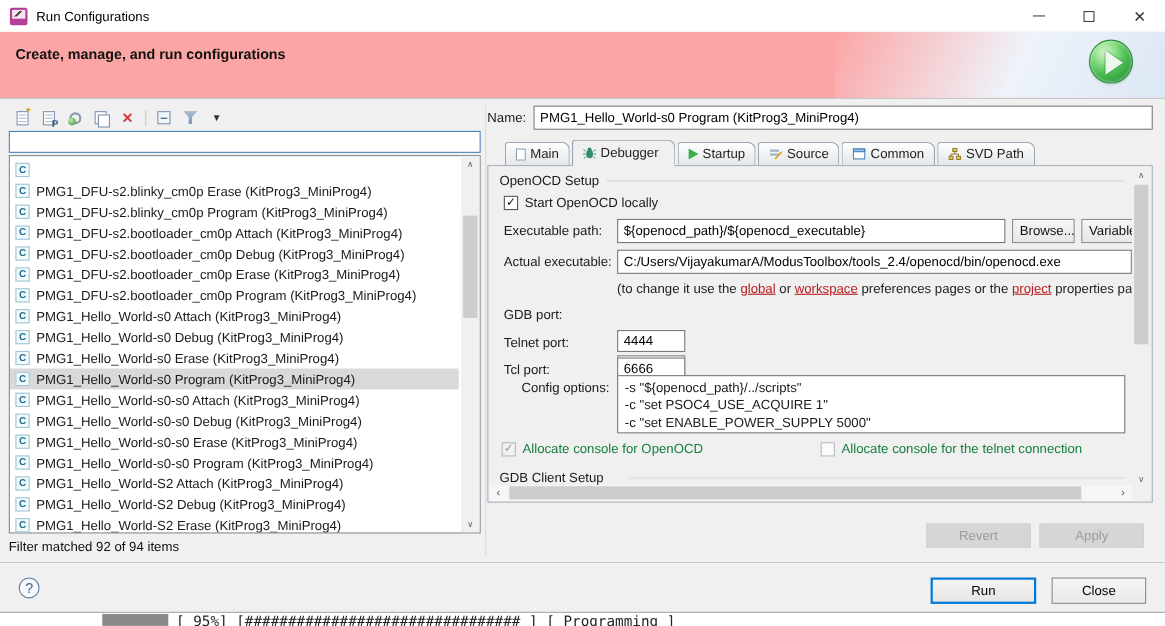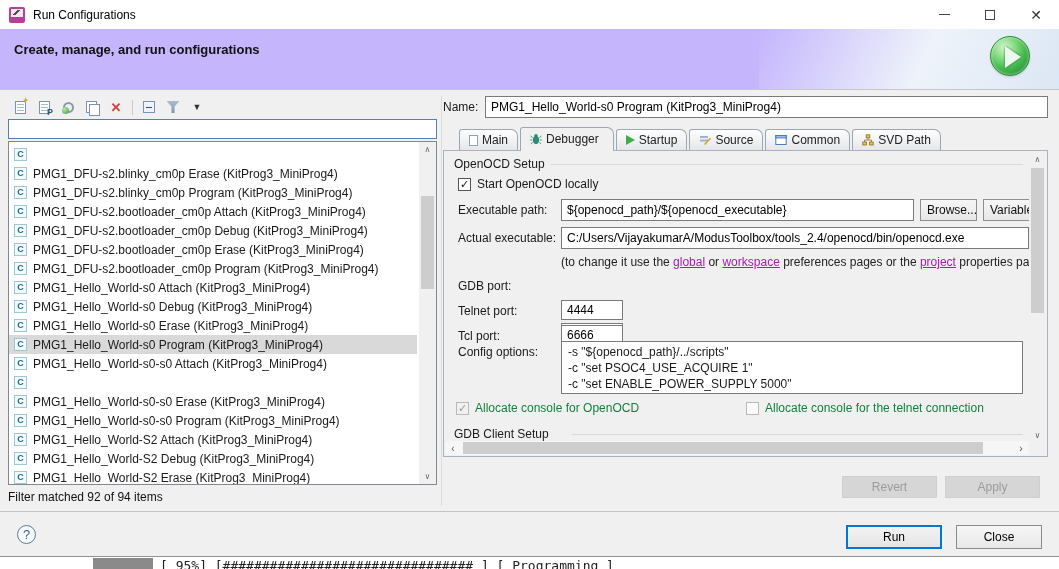--- a/index.html
+++ b/index.html
@@ -20,21 +20,21 @@
   .app-icon::after { content:""; position:absolute; left:3px; top:3px; width:9px; height:5px;
     background:linear-gradient(135deg, transparent 42%, #5a4a56 42%, #5a4a56 58%, transparent 58%); }
   .win-title { font-size:12px; color:#000; }
   .win-controls { margin-left:auto; display:flex; height:29px; }
   .win-btn { width:46px; height:29px; display:flex; align-items:center; justify-content:center; color:#222; }
   .glyph-min { width:11px; height:1px; background:#444; }
   .glyph-max { width:10px; height:10px; border:1px solid #444; }
   .glyph-close { font-size:14px; line-height:14px; color:#333; }
 
   
-  .banner { position:absolute; left:0; top:29px; width:100%; height:61px; background:#c4b5fd;
+  .banner { position:absolute; left:0; top:29px; width:100%; height:61px; background:#fca5a5;
     border-bottom:1px solid #c6c6c6; }
   .banner-art { position:absolute; right:0; top:0; width:300px; height:60px;
     background:linear-gradient(115deg, rgba(255,255,255,0) 0%, #eef3fa 55%, #dce7f5 100%); }
   .banner-title { position:absolute; left:14px; top:13px; font-weight:bold; font-size:13px; color:#111; }
   .play-badge { position:absolute; right:29px; top:7px; width:40px; height:40px; border-radius:50%;
     background:radial-gradient(circle at 35% 28%, #d8f4cf 0%, #8ade86 28%, #47bb51 55%, #259038 85%);
     border:1px solid #2a8f3a; box-shadow:inset 0 0 3px rgba(255,255,255,.7), 0 1px 2px rgba(0,0,0,.15); }
   .play-badge .tri { position:absolute; left:14px; top:9px; width:0; height:0;
     border-left:16px solid #eef9ee; border-top:11px solid transparent; border-bottom:11px solid transparent;
     filter:drop-shadow(0 0 1px #1d7a2e); }
@@ -109,21 +109,21 @@
   .chk.disabled.unchecked { background:#fbfbfb; }
   .chk-row { position:absolute; display:flex; align-items:center; gap:6px; }
   .dim { color:#15803d; }
 
   .frm-label { position:absolute; left:14px; }
   .txt { position:absolute; height:22px; border:1px solid #7a7a7a; background:#fff; padding:0 5px;
     font-family:"Liberation Sans", sans-serif; font-size:12px; outline:none; }
   .btn { border:1px solid #8f8f8f; background:linear-gradient(#f6f6f6,#e7e7e7); font-size:12px;
     font-family:"Liberation Sans", sans-serif; color:#111; }
   .note-row { position:absolute; left:117px; right:18px; white-space:nowrap; overflow:hidden; color:#222; }
-  .lnk { color:#a21caf; text-decoration:underline; }
+  .lnk { color:#b91c1c; text-decoration:underline; }
   .cfg-box { position:absolute; left:117px; top:190px; width:462px; height:53px; background:#fff;
     border:1px solid #7a7a7a; padding:2px 6px; line-height:16px; white-space:nowrap; overflow:hidden; }
 
   .v-scroll { position:absolute; right:1px; top:1px; width:17px; height:291px; background:#f0f0f0;
     display:flex; flex-direction:column; align-items:center; }
   .v-thumb { position:absolute; left:2px; top:16px; width:13px; height:145px; background:#cdcdcd; }
   .h-scroll { position:absolute; left:1px; bottom:1px; right:18px; height:14px; background:#f6f6f6;
     display:flex; align-items:center; }
   .h-arrow { width:16px; text-align:center; font-size:10px; color:#555; }
   .h-thumb { height:12px; width:520px; background:#cdcdcd; margin-left:2px; }
@@ -270,20 +270,21 @@
           <span>PMG1_Hello_World-s0 Program (KitProg3_MiniProg4)</span>
         </div>
 
         <div class="tree-item">
           <span class="c-icon">C</span>
           <span>PMG1_Hello_World-s0-s0 Attach (KitProg3_MiniProg4)</span>
         </div>
 
         <div class="tree-item">
           <span class="c-icon">C</span>
+          <span>PMG1_Hello_World-s0-s0 Debug (KitProg3_MiniProg4)</span>
         </div>
 
         <div class="tree-item">
           <span class="c-icon">C</span>
           <span>PMG1_Hello_World-s0-s0 Erase (KitProg3_MiniProg4)</span>
         </div>
 
         <div class="tree-item">
           <span class="c-icon">C</span>
           <span>PMG1_Hello_World-s0-s0 Program (KitProg3_MiniProg4)</span>
@@ -391,21 +392,21 @@
 
       <span class="frm-label" style="top:128px;">GDB port:</span>
       <input class="txt" style="left: 117px; top: 124px; width: 62px; height: 20px; margin-top: 48px;" type="text" value="3333">
 
       <span class="frm-label" style="top:153px;">Telnet port:</span>
       <input class="txt" style="left: 117px; top: 149px; width: 62px; height: 20px;" type="text" value="4444">
 
       <span class="frm-label" style="top:178px;">Tcl port:</span>
       <input class="txt" style="left: 117px; top: 174px; width: 62px; height: 20px;" type="text" value="6666">
 
-      <span class="frm-label" style="top:194px;">Config options:</span>
+      <span class="frm-label" style="top:194px;margin-left:16px;">Config options:</span>
       <div class="cfg-box">
         <div>-s "${openocd_path}/../scripts"</div>
         <div>-c "set PSOC4_USE_ACQUIRE 1"</div>
         <div>-c "set ENABLE_POWER_SUPPLY 5000"</div>
       </div>
 
       <div class="chk-row" style="left:12px; top:250px;">
         <span class="chk disabled">✓</span>
         <span class="dim">Allocate console for OpenOCD</span>
       </div>

